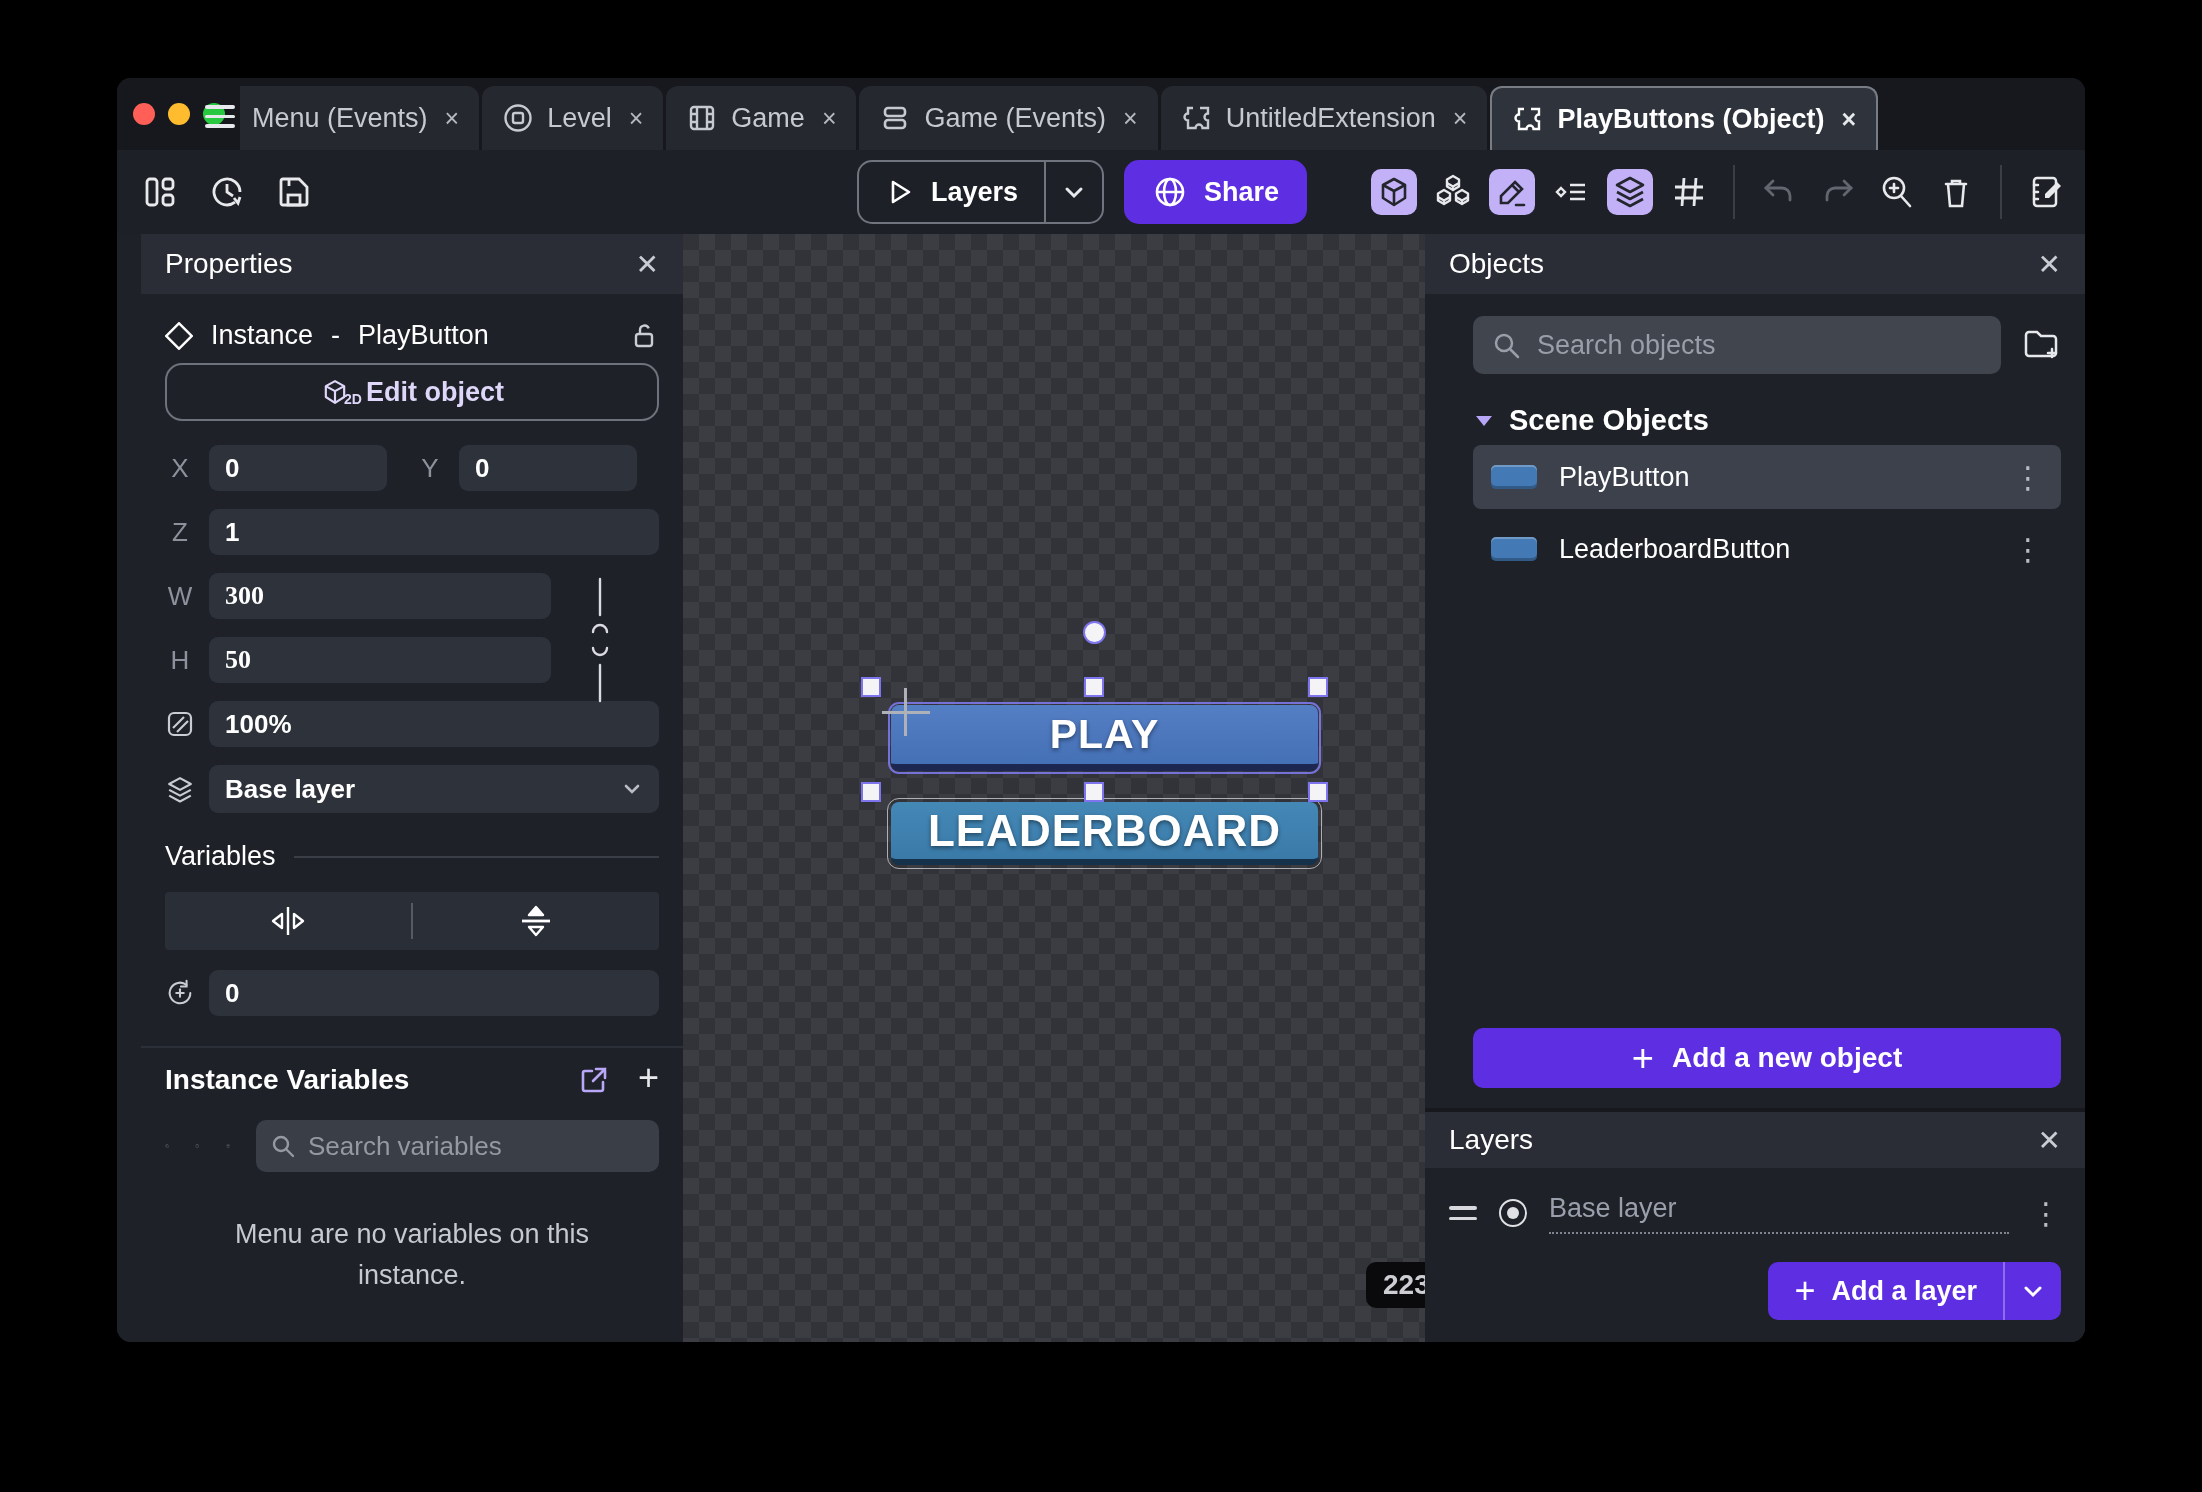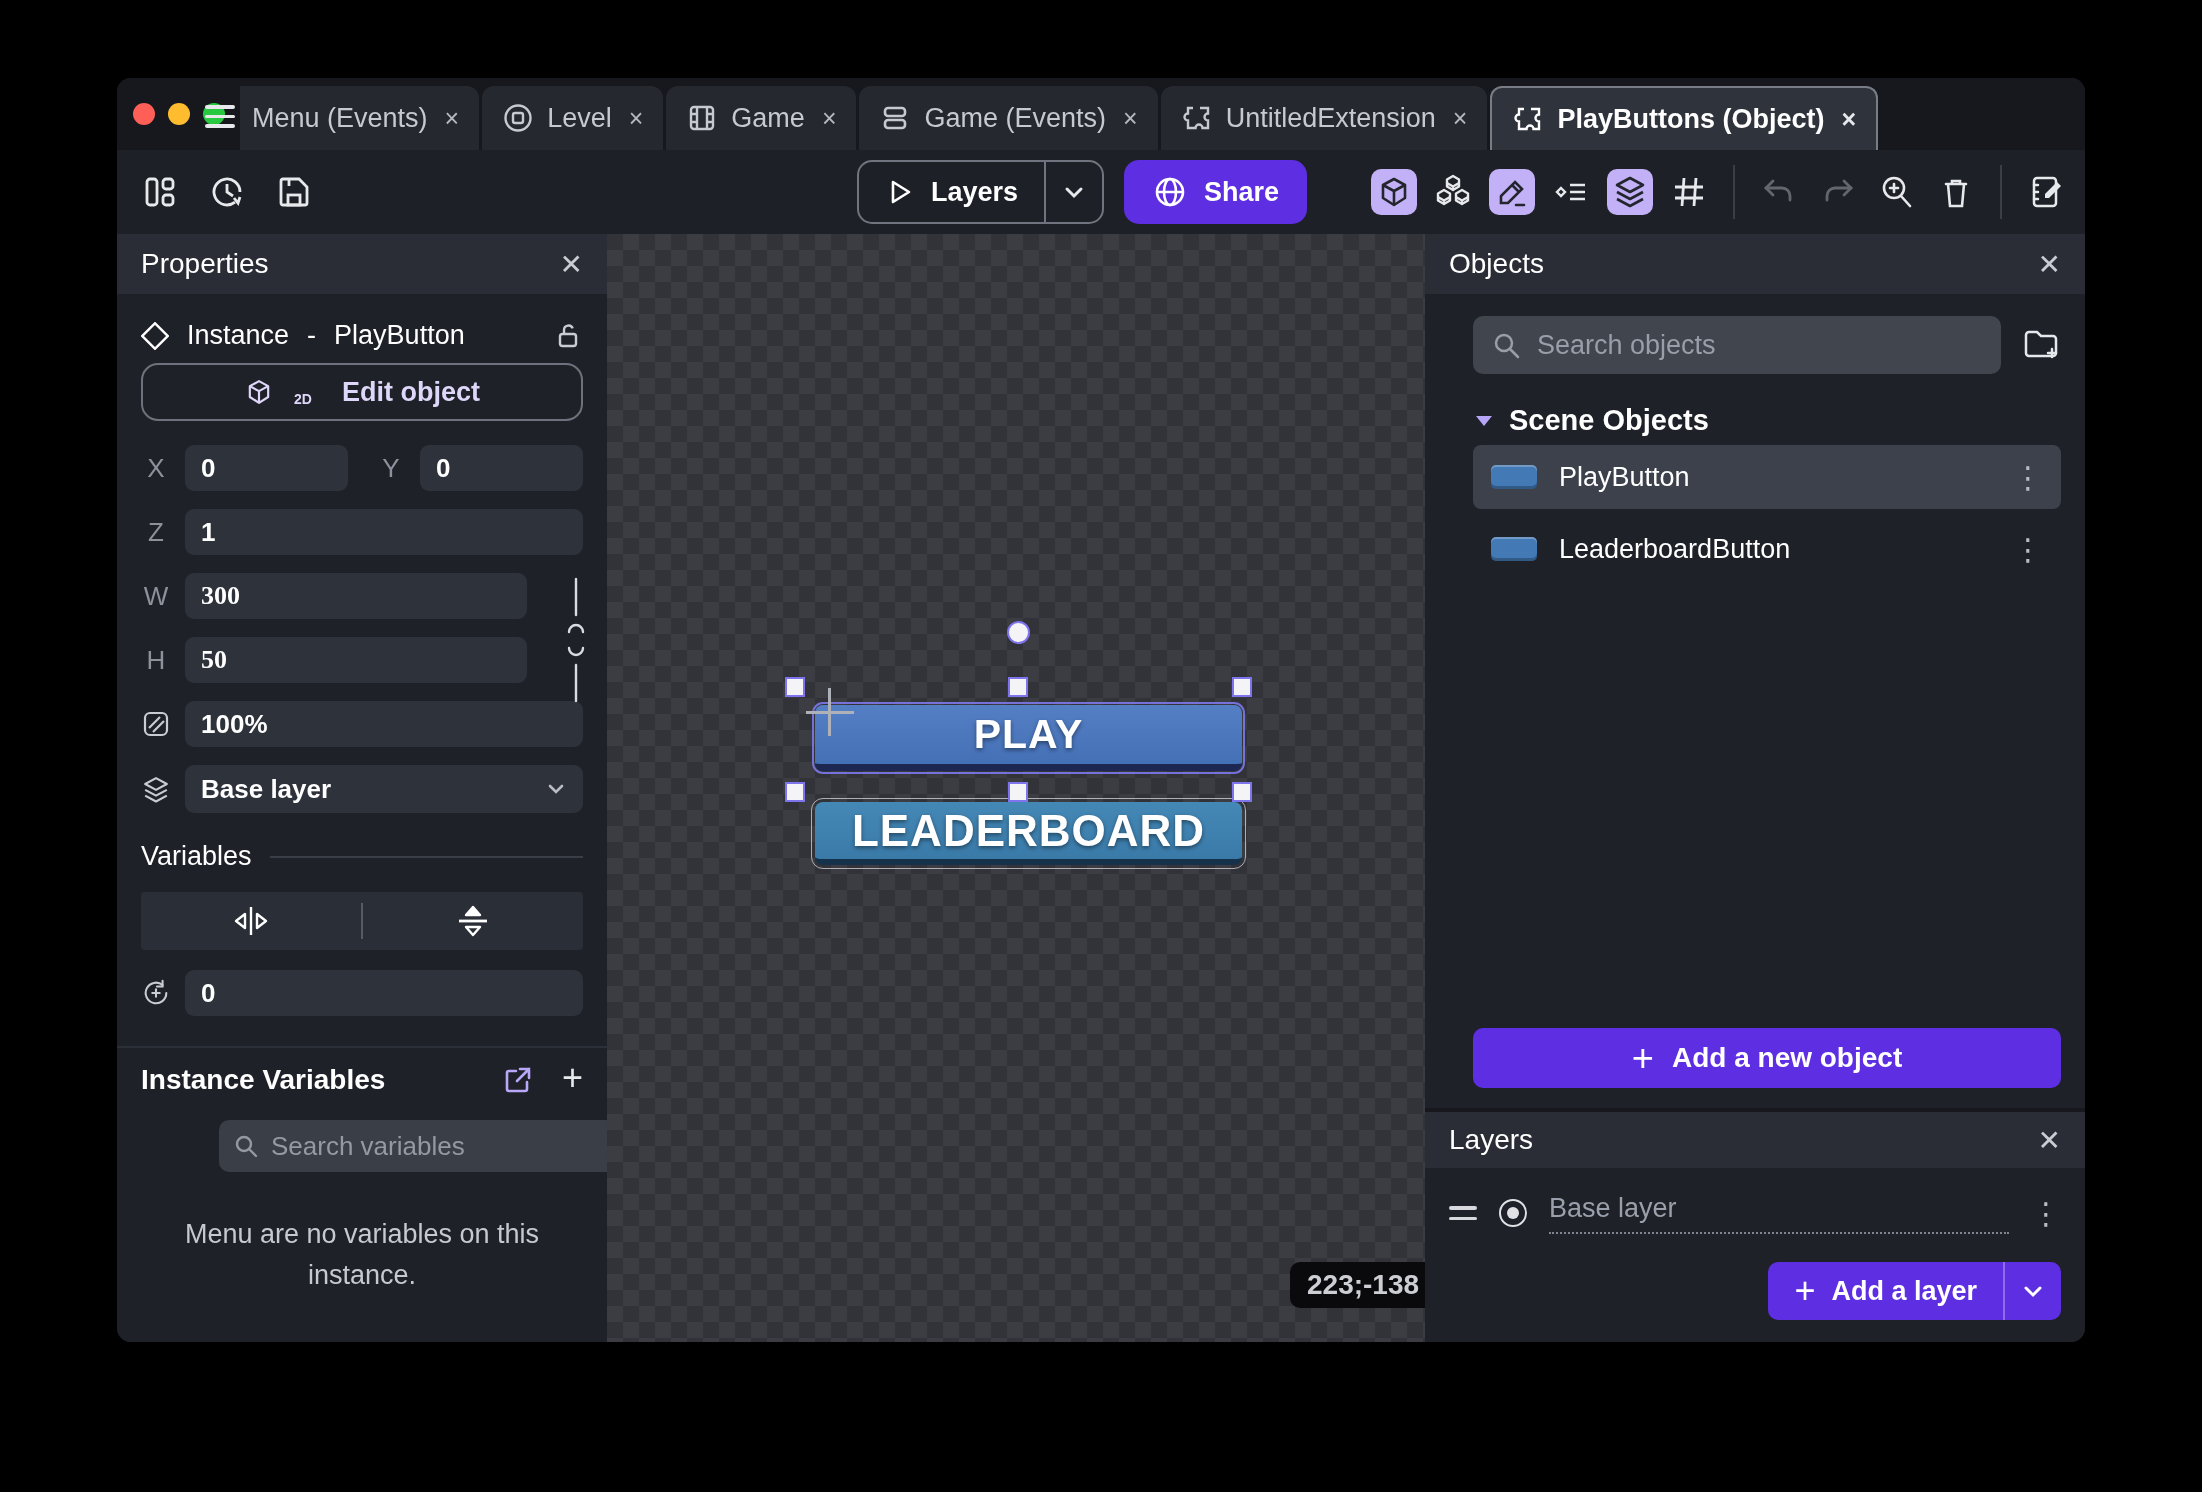--- a/index.html
+++ b/index.html
@@ -41,26 +41,26 @@
   .ticon.dim{color:#62666f;}
   .tb-div{width:2px;height:54px;background:#3a3e47;margin:0 8px;}
 
   
   .content{flex:1;display:flex;min-height:0;}
   .panel-header{height:60px;background:#2a2d35;display:flex;align-items:center;padding:0 24px;
     color:#fff;font-size:28px;flex-shrink:0;}
   .panel-header .close{margin-left:auto;color:#c9ccd3;font-size:28px;}
 
   
-  .left-panel{width:490px;background:#1e2128;display:flex;flex-direction:column;flex-shrink:0;}
+  .left-panel{width:566px;background:#1e2128;display:flex;flex-direction:column;flex-shrink:0;padding-left:24px;}
   .lp-body{padding:10px 24px 0;font-size:26px;color:#fff;flex:1;overflow:hidden;}
   .inst-row{display:flex;align-items:center;gap:18px;margin:16px 0 8px;color:#fff;font-size:27px;}
   .inst-row .lock{margin-left:auto;color:#c9ccd3;}
   .edit-btn{height:58px;border:2px solid #6e727c;border-radius:17px;display:flex;align-items:center;
-    justify-content:center;gap:30px;color:#ded7fa;font-weight:bold;font-size:27px;margin:12px 0 24px;}
+    justify-content:center;gap:4px;color:#ded7fa;font-weight:bold;font-size:27px;margin:12px 0 24px;}
   .edit-btn .badge2d{font-size:14px;font-weight:bold;margin:14px 0 0 -10px;}
   .frow{display:flex;align-items:center;gap:14px;margin-bottom:18px;}
   .flabel{width:30px;text-align:center;color:#8d919b;font-size:26px;flex-shrink:0;}
   .finput{background:#2e323b;border:none;border-radius:9px;height:46px;color:#fff;font-size:26px;
     font-weight:600;padding:0 16px;outline:none;font-family:inherit;min-width:0;}
   .in-xy{width:178px;}
   .in-wide{flex:1;}
   .in-wh{width:342px;font-family:Liberation Serif, serif;}
   .wh-wrap{position:relative;}
   .linkcol{position:absolute;left:420px;top:2px;height:128px;width:30px;color:#d9dbe0;}

